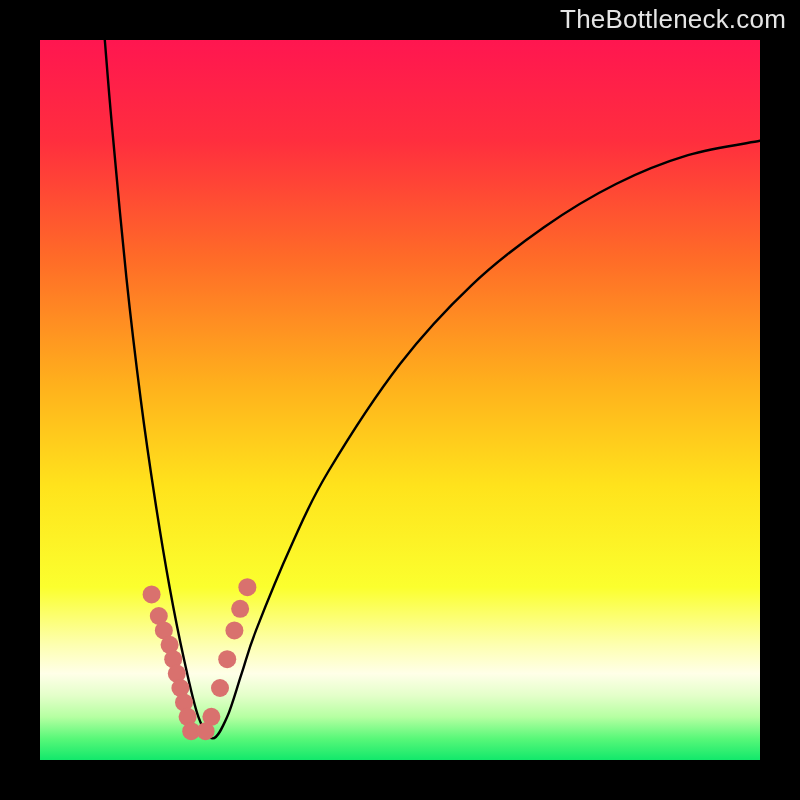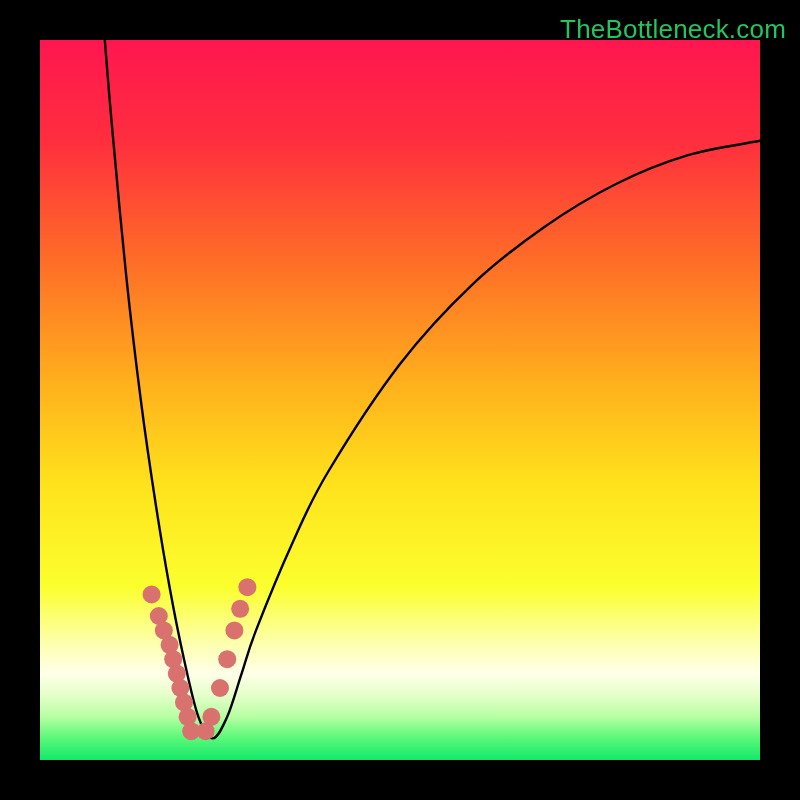--- a/index.html
+++ b/index.html
@@ -36,23 +36,23 @@
   }
   .curve-svg {
     position: absolute;
     left: 0;
     top: 0;
     width: 720px;
     height: 720px;
   }
   .watermark {
     position: absolute;
-    top: 14px;
+    top: 4px;
     right: 14px;
-    color: #22c55e;
+    color: #e5e5e5;
     font-size: 26px;
     font-weight: 500;
     letter-spacing: 0.2px;
   }
 </style>
 </head>
 <body>
 
 <div class="frame">
 

